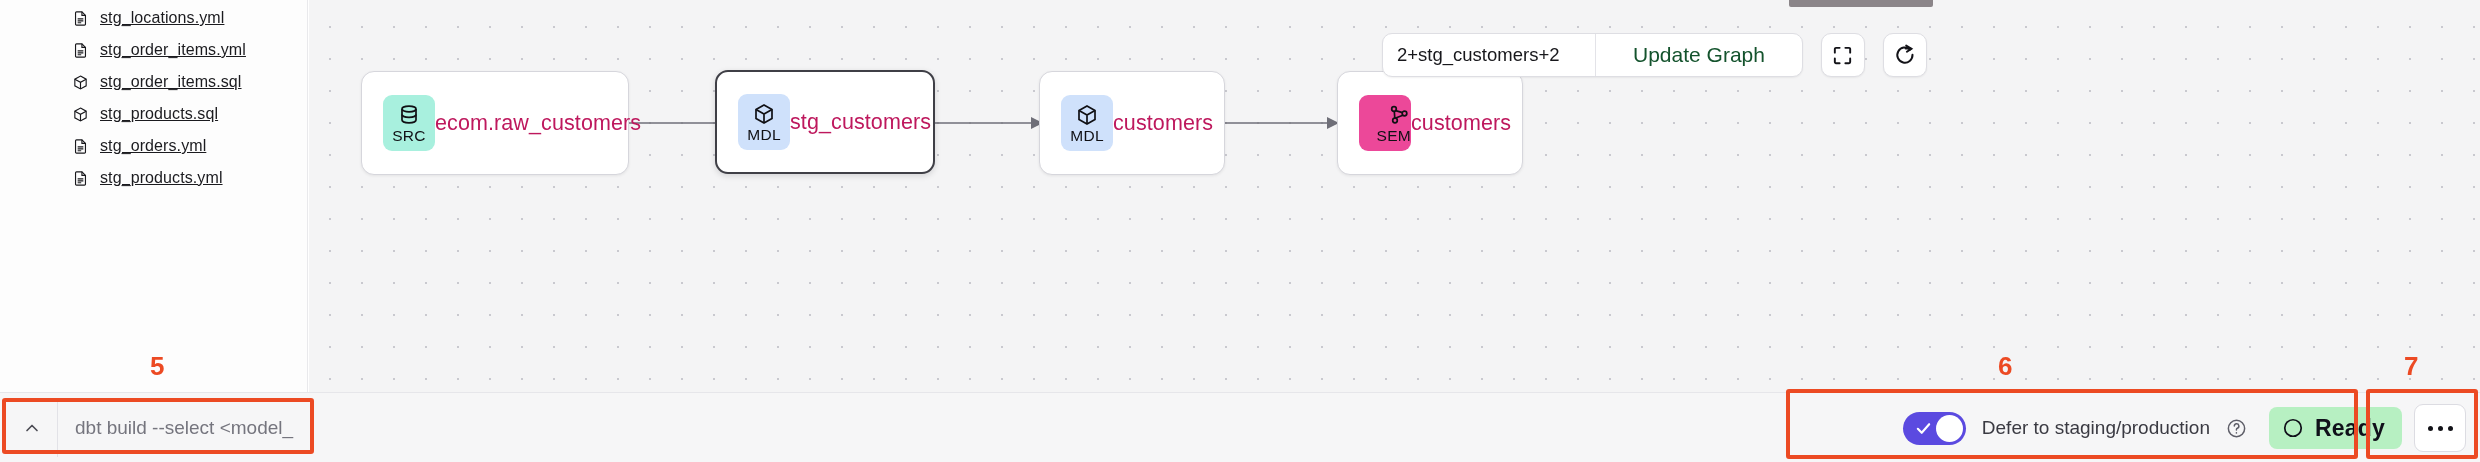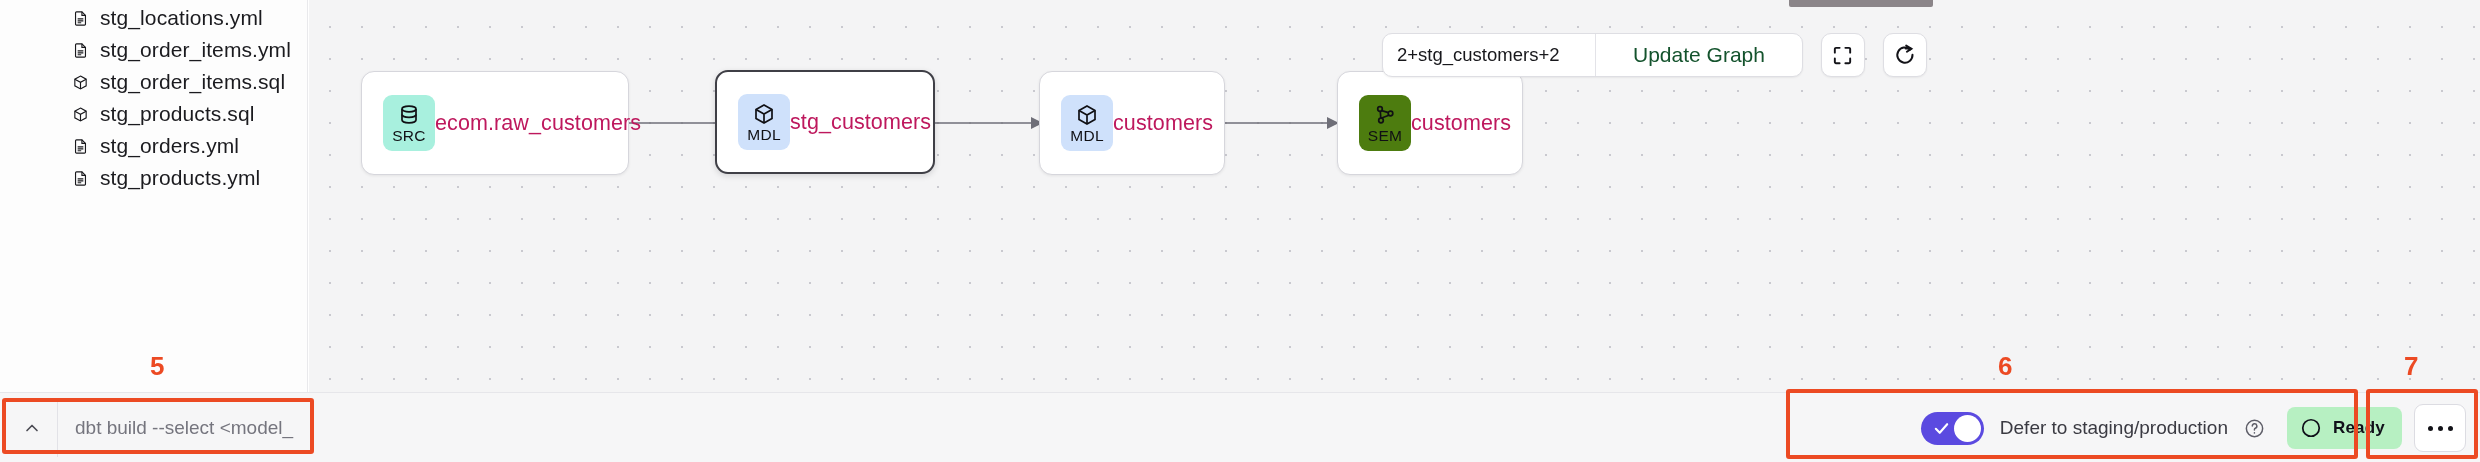--- a/index.html
+++ b/index.html
@@ -30,24 +30,25 @@
   .file-row {
     display: flex;
     align-items: center;
     height: 32px;
     padding-left: 72px;
     gap: 11px;
     cursor: pointer;
   }
   .file-row .fi { width: 17px; height: 19px; flex: 0 0 17px; display:block; }
   .file-row .fname {
-    font-size: 21px;
+    font-size: 16px;
     color: #1b1b1f;
     letter-spacing: .1px;
     white-space: nowrap;
+    text-decoration: underline;
   }
 
   
   #canvas {
     position: absolute;
     left: 309px; top: 0;
     width: 2171px; height: 392px;
     background-color: #f4f4f5;
     background-image: radial-gradient(#c9c9cf 1.35px, transparent 1.4px);
     background-size: 32px 32px;
@@ -241,21 +242,21 @@
     background: #b7f0c2;
     border-radius: 8px;
     height: 42px;
     padding: 0 17px 0 13px;
     display: flex;
     align-items: center;
     gap: 11px;
     cursor: pointer;
   }
   #status-badge .stxt {
-    font-size: 17px;
+    font-size: 23px;
     color: #10101a;
     font-weight: bold;
     letter-spacing: .2px;
   }
   #more-btn {
     width: 52px; height: 48px;
     background: #ffffff;
     border: 1px solid #dcdce2;
     border-radius: 9px;
     display: flex; align-items: center; justify-content: center;
@@ -384,21 +385,21 @@
         <svg width="24" height="24" viewBox="0 0 24 24" fill="none" stroke="#101014" stroke-width="1.7">
           <path d="M12 3 20 7.5v9L12 21 4 16.5v-9z"></path>
           <path d="M4 7.5 12 12l8-4.5M12 12v9"></path>
         </svg>
         <span class="btxt">MDL</span>
       </div>
       <span class="nlabel">customers</span>
     </div>
 
     <div class="node" id="node-3" style="left:1028px; top:71px; width:186px;">
-      <div class="badge" style="background:#4d7c0f;">
+      <div class="badge" style="background:#ec4899;align-items:flex-end;">
         <svg width="24" height="24" viewBox="0 0 24 24" fill="none" stroke="#101014" stroke-width="1.7">
           <circle cx="7" cy="6" r="2.3"></circle>
           <circle cx="17.5" cy="10.5" r="2.3"></circle>
           <circle cx="8" cy="17.5" r="2.3"></circle>
           <path d="M8.6 7.6l7 2M8 15.2 15.9 12.3M7.3 8.3 7.8 15.2"></path>
         </svg>
         <span class="btxt">SEM</span>
       </div>
       <span class="nlabel">customers</span>
     </div>

